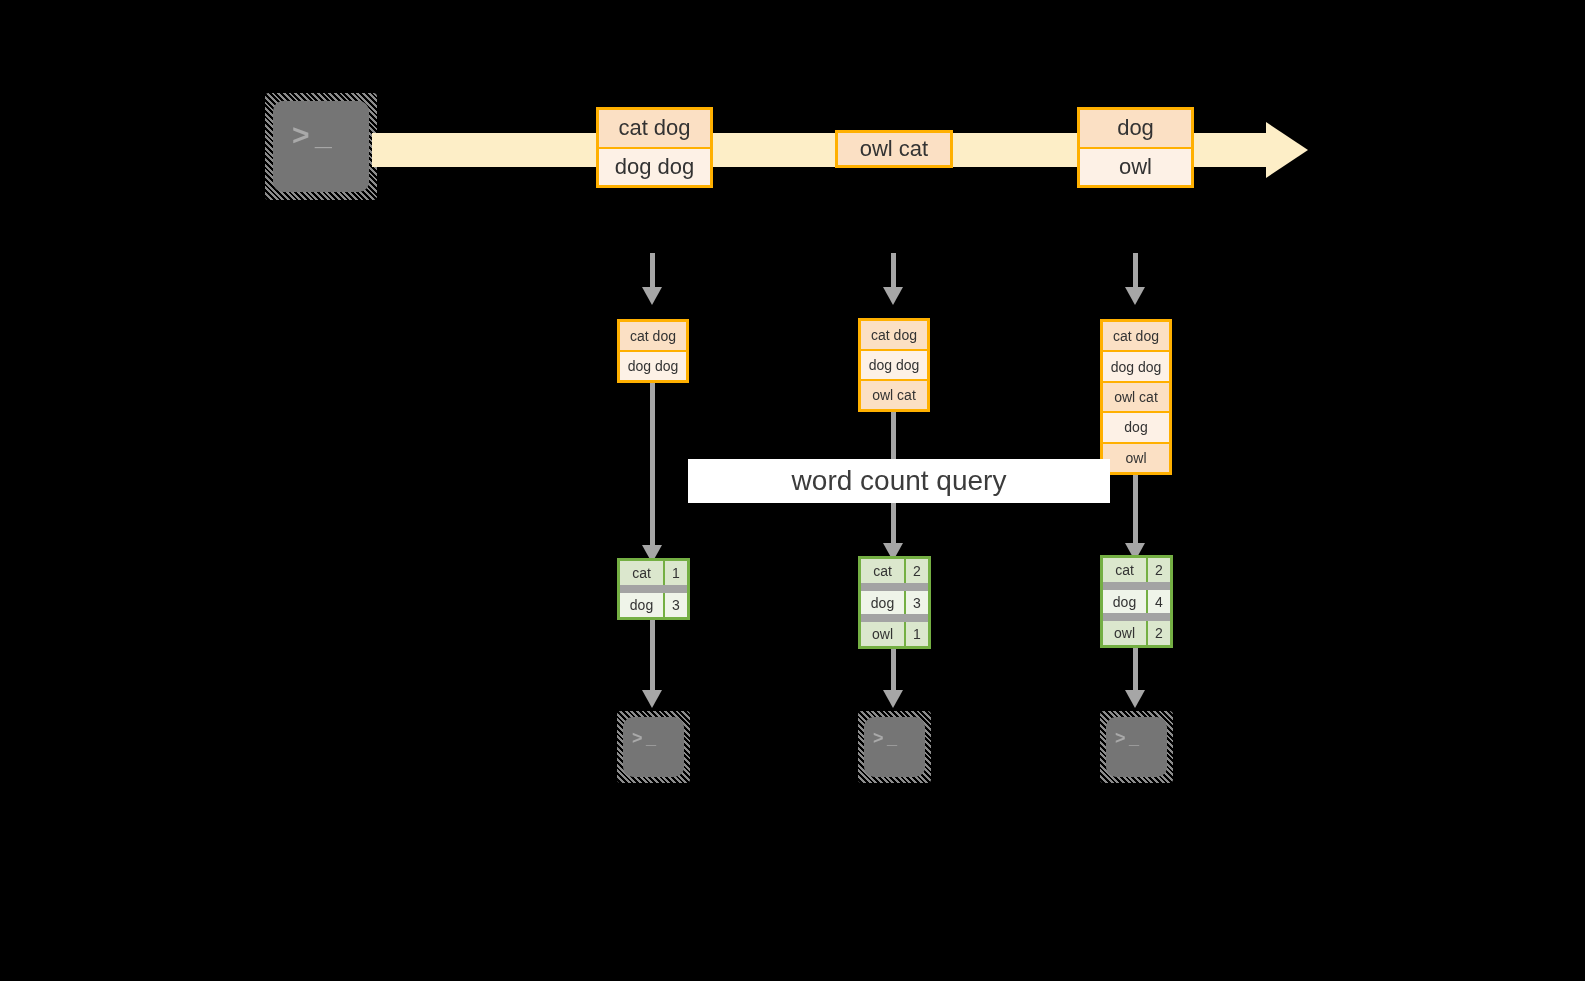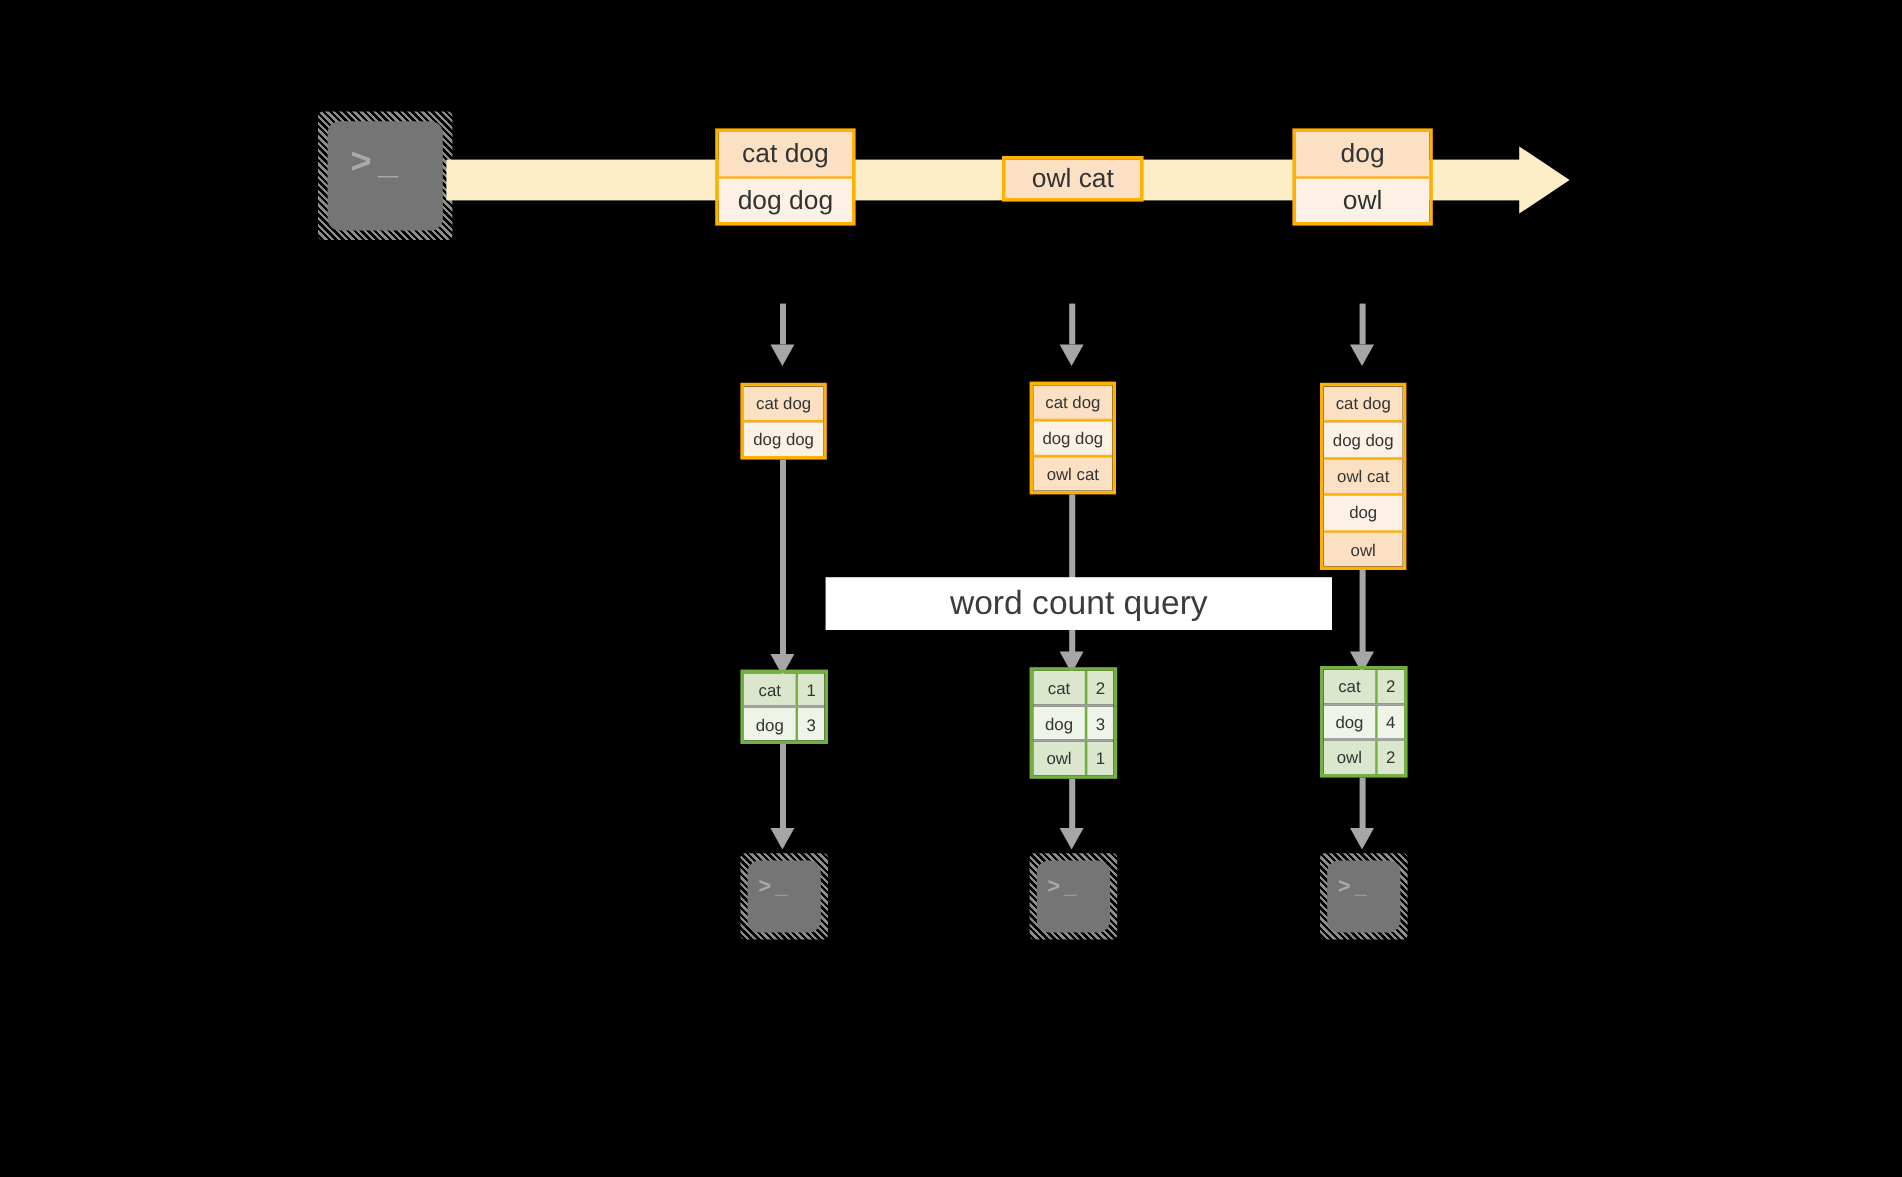--- a/index.html
+++ b/index.html
@@ -88,21 +88,21 @@
   .gbox {
     position: absolute;
     border: 3px solid #74af43;
     display: flex;
     flex-direction: column;
     overflow: hidden;
   }
   .grow {
     flex: 1 1 auto;
     display: flex;
-    border-bottom: 2px solid #a3a3a3;
+    border-bottom: 8px solid #a3a3a3;
   }
   .grow:last-child { border-bottom: none; }
   .gcell-word {
     display: flex; align-items: center; justify-content: center;
     color: #333333;
     border-right: 2px solid #74af43;
   }
   .gcell-count {
     display: flex; align-items: center; justify-content: center;
     color: #333333;
@@ -128,21 +128,20 @@
 
   
   .banner {
     position: absolute;
     background: #ffffff;
     display: flex;
     align-items: center;
     justify-content: center;
     color: #3c3c3c;
     z-index: 40;
-    margin-top: 22px;
   }
 </style>
 </head>
 <body>
 
 <div id="canvas">
 
   <div class="term" style="left:265px; top:93px; width:112px; height:107px; background:transparent;">
     <div class="term-hatch"></div>
     <div class="term-inner" style="left:8px; top:8px; right:8px; bottom:8px;"></div>

